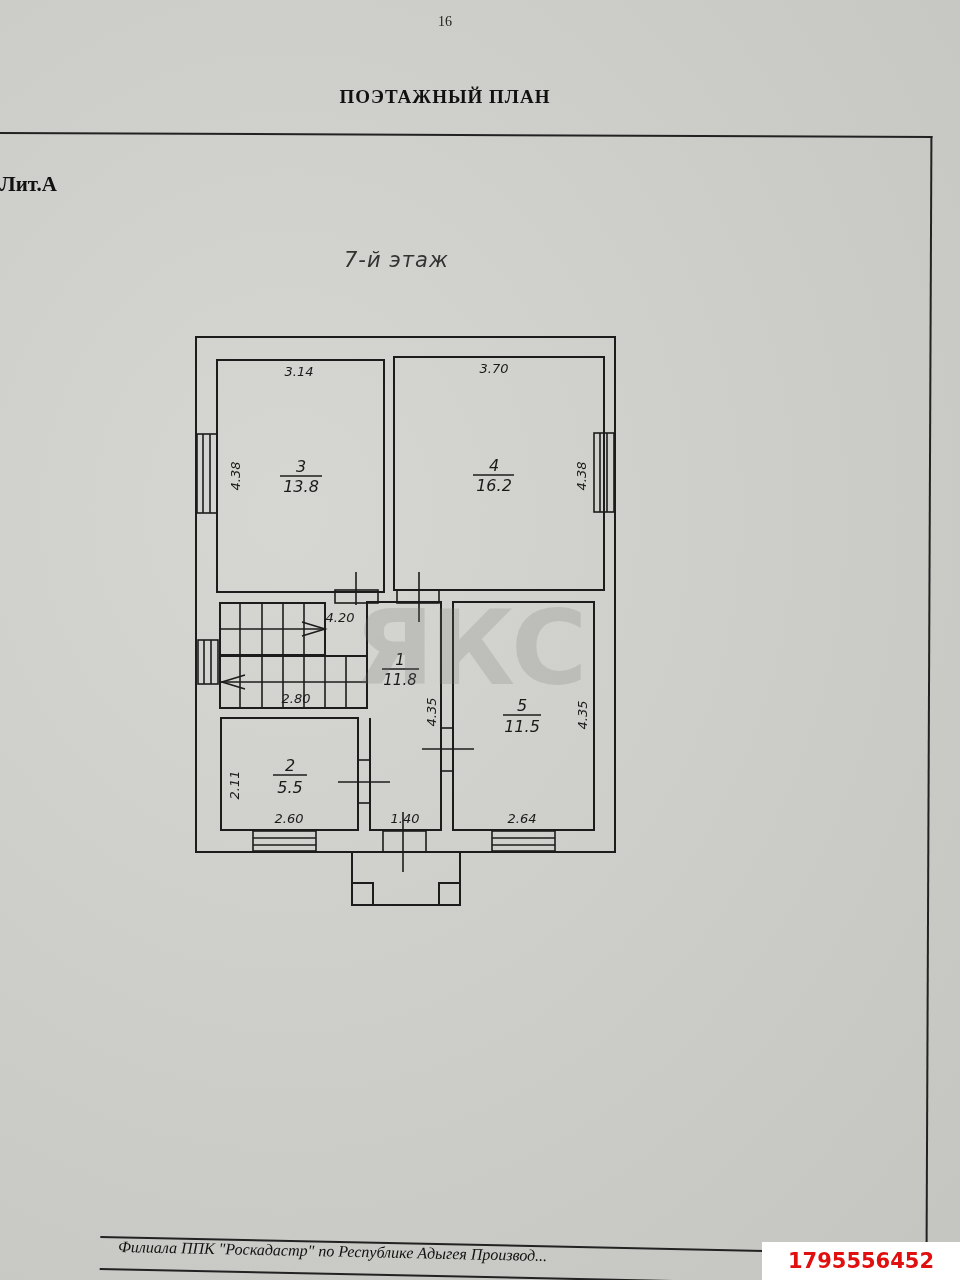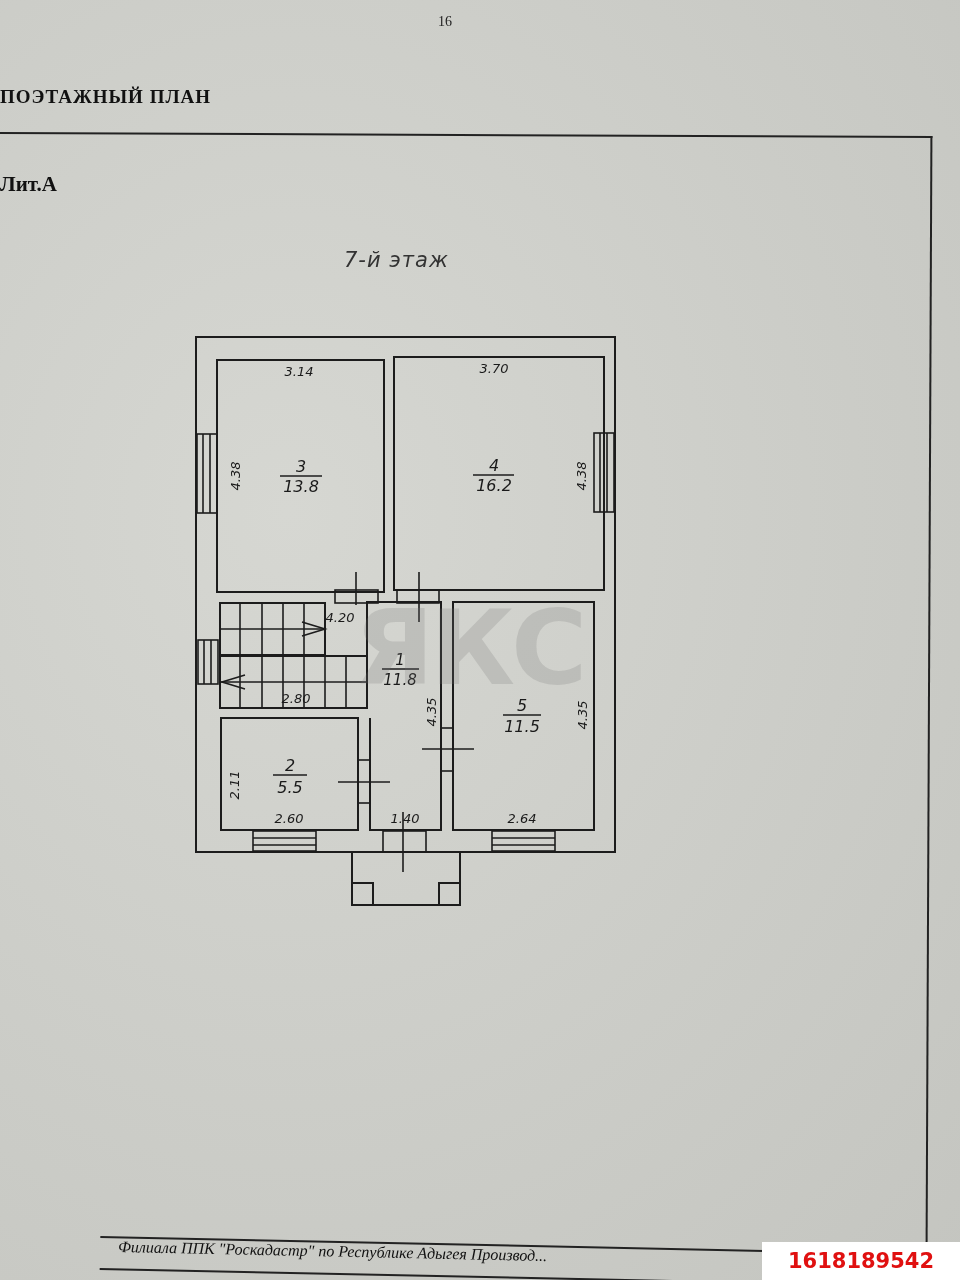--- a/index.html
+++ b/index.html
@@ -7,21 +7,21 @@
     width: 960px; height: 1280px; position: relative; overflow: hidden;
     background: #cfd0cb;
     background-image: radial-gradient(ellipse at 30% 40%, #d6d7d2 0%, #cbccc7 60%, #c4c5c0 100%);
     font-family: "Liberation Serif", serif;
   }
   .page-num {
     position: absolute; left: 0; width: 890px; top: 14px; text-align: center;
     font-size: 14px; color: #1d1d1d;
   }
   .title {
-    position: absolute; left: 0; width: 890px; top: 86px; 
+    position: absolute; left: 0; width: 890px; top: 86px; text-align: center;
     font-size: 19px; font-weight: bold; letter-spacing: 1px; color: #111;
   }
   .frame {
     position: absolute; left: -10px; top: 134px; width: 938px; height: 1110px;
     border-top: 2px solid #222; border-right: 2px solid #222;
     transform: rotate(0.25deg);
   }
   .lit {
     position: absolute; left: 0; width: 900px; top: 172px; text-align: left;
     font-size: 21px; font-weight: bold; color: #111;
@@ -167,13 +167,13 @@
   <text x="289" y="823" font-size="13" text-anchor="middle">2.60</text>
   <text x="405" y="823" font-size="13" text-anchor="middle">1.40</text>
   <text x="522" y="823" font-size="13" text-anchor="middle">2.64</text>
 </svg>
 
 <div class="watermark">ЯКС</div>
 
 <div class="footer-band"></div>
 <div class="footer-text">Филиала ППК "Роскадастр" по Республике Адыгея   Производ...</div>
 
-<div class="listing-id">1618189542</div>
+<div class="listing-id">1795556452</div>
 
 </body></html>

